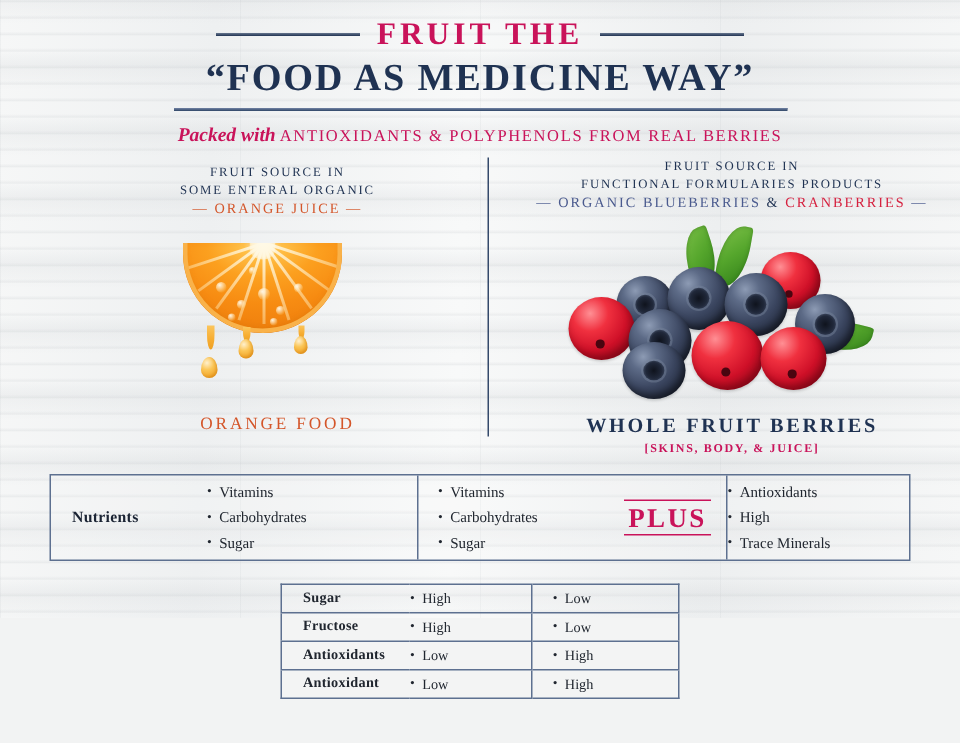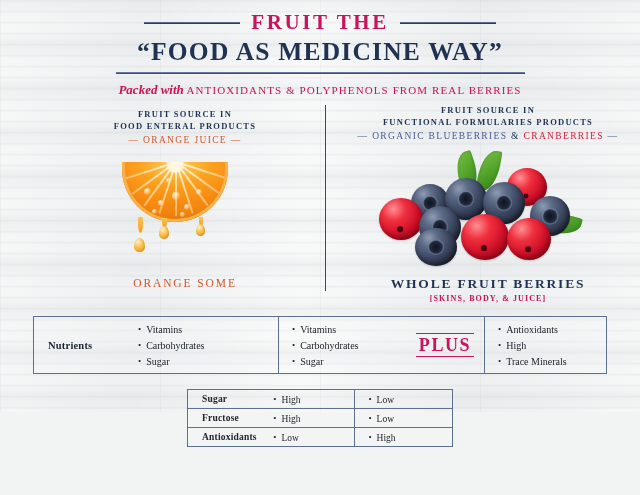--- a/index.html
+++ b/index.html
@@ -124,21 +124,21 @@
 
   
   .col-head {
     position: absolute;
     text-align: center;
   }
   .col-head .line1,
   .col-head .line2 {
     font-size: 8.5px;
     letter-spacing: 1.25px;
-    font-weight: bold;
+    font-weight: normal;
     color: #1f3252;
     line-height: 12px;
     white-space: nowrap;
   }
   .col-head .line3 {
     margin-top: 2px;
     font-size: 9.5px;
     letter-spacing: 1.35px;
     font-weight: normal;
     line-height: 13px;
@@ -331,21 +331,21 @@
     text-align: center;
     color: #c9135a;
     font-size: 18px;
     letter-spacing: 1.6px;
     font-weight: bold;
     line-height: 20px;
     border-top: 1.5px solid #c9135a;
     border-bottom: 1.5px solid #c9135a;
     padding: 1px 3px;
   }
-  #np-list-3 { width: 120px; border-left: 1px solid #5d7090; padding-left: 13px; height: 100%; }
+  #np-list-3 { width: 120px; border-left: 1px solid #5d7090; height: 100%; }
 
   
   #compare-table {
     position: absolute;
     left: 187px; top: 389px;
     width: 266px;
     border: 1px solid #5d7090;
     background: rgba(255,255,255,0.12);
     border-collapse: collapse;
   }
@@ -383,21 +383,21 @@
     <div id="tagline">
       <span class="packed">Packed with</span>
       <span class="caps">ANTIOXIDANTS &amp; POLYPHENOLS FROM REAL BERRIES</span>
     </div>
   </div>
 
   <div id="col-divider"></div>
 
   <div class="col-head" id="left-head">
     <div class="line1">FRUIT SOURCE IN</div>
-    <div class="line2">FOOD ENTERAL PRODUCTS</div>
+    <div class="line2">SOME ENTERAL ORGANIC</div>
     <div class="line3 orange">— ORANGE JUICE —</div>
   </div>
 
   <div class="col-head" id="right-head">
     <div class="line1">FRUIT SOURCE IN</div>
     <div class="line2">FUNCTIONAL FORMULARIES PRODUCTS</div>
     <div class="line3">
       <span class="blueberry">—</span>
       <span class="blueberry">ORGANIC BLUEBERRIES</span>
       <span class="navy">&amp;</span>
@@ -428,21 +428,21 @@
       <div class="vesicle" style="left:30px;top:47px;width:5px;height:5px"></div>
     </div>
     <div class="drip" style="left:16px;top:55px;width:5px;height:16px"></div>
     <div class="droplet" style="left:12px;top:76px;width:11px;height:14px"></div>
     <div class="drip" style="left:40px;top:56px;width:5px;height:10px"></div>
     <div class="droplet" style="left:37px;top:64px;width:10px;height:13px"></div>
     <div class="drip" style="left:77px;top:55px;width:4px;height:9px"></div>
     <div class="droplet" style="left:74px;top:62px;width:9px;height:12px"></div>
   </div>
 
-  <div id="orange-label">ORANGE SOME</div>
+  <div id="orange-label">ORANGE FOOD</div>
 
   <div id="berries-figure">
     <div class="leaf" style="left:82px;top:0px;width:20px;height:40px;transform:rotate(-18deg)"></div>
     <div class="leaf" style="left:104px;top:-2px;width:20px;height:42px;transform:rotate(10deg)"></div>
     <div class="leaf" style="left:168px;top:62px;width:38px;height:20px;transform:rotate(14deg)"></div>
     <div class="berry red" style="left:132px;top:16px;width:40px;height:38px"></div>
     <div class="berry blue" style="left:36px;top:32px;width:38px;height:38px"></div>
     <div class="berry blue" style="left:70px;top:26px;width:42px;height:42px"></div>
     <div class="berry blue" style="left:108px;top:30px;width:42px;height:42px"></div>
     <div class="berry blue" style="left:155px;top:44px;width:40px;height:40px"></div>
@@ -494,16 +494,21 @@
       <tr>
         <td class="ct-name">Fructose</td>
         <td class="ct-v1"><span class="dot">•</span><span>High</span></td>
         <td class="ct-v2"><span class="dot">•</span><span>Low</span></td>
       </tr>
       <tr>
         <td class="ct-name">Antioxidants</td>
         <td class="ct-v1"><span class="dot">•</span><span>Low</span></td>
         <td class="ct-v2"><span class="dot">•</span><span>High</span></td>
       </tr>
+      <tr>
+        <td class="ct-name">Antioxidant</td>
+        <td class="ct-v1"><span class="dot">•</span><span>Low</span></td>
+        <td class="ct-v2"><span class="dot">•</span><span>High</span></td>
+      </tr>
     </tbody>
   </table>
 
 </div>
 
 </body></html>

